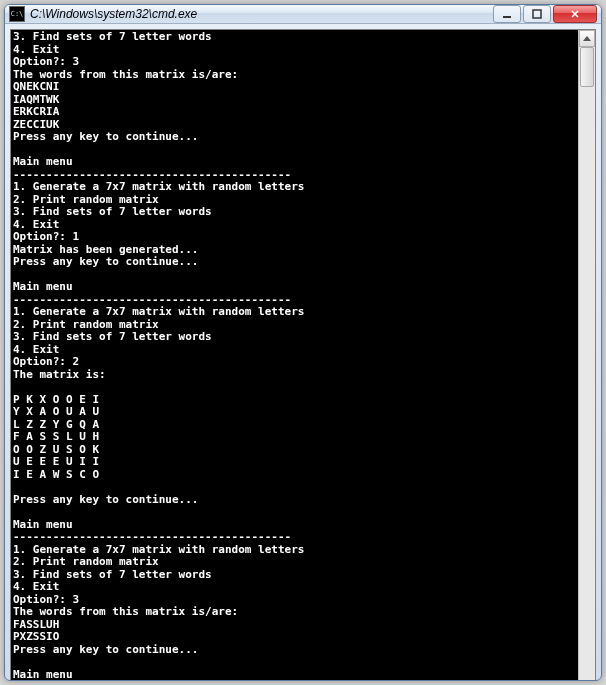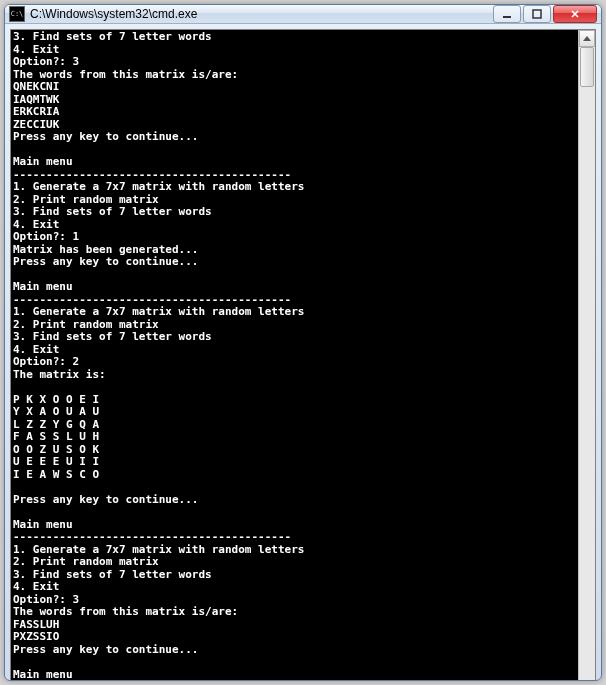--- a/index.html
+++ b/index.html
@@ -47,20 +47,21 @@
       align-items: center;
       justify-content: center;
       font-size: 7px;
       color: #ccc;
       font-family: "Consolas", monospace;
     }
     .title-text {
       flex: 1;
       font-size: 12px;
       color: #000;
+      font-style: italic;
     }
     .win-btns {
       display: flex;
       gap: 2px;
     }
     .win-btn {
       width: 28px;
       height: 18px;
       border: 1px solid #8a9cb2;
       border-radius: 3px;

